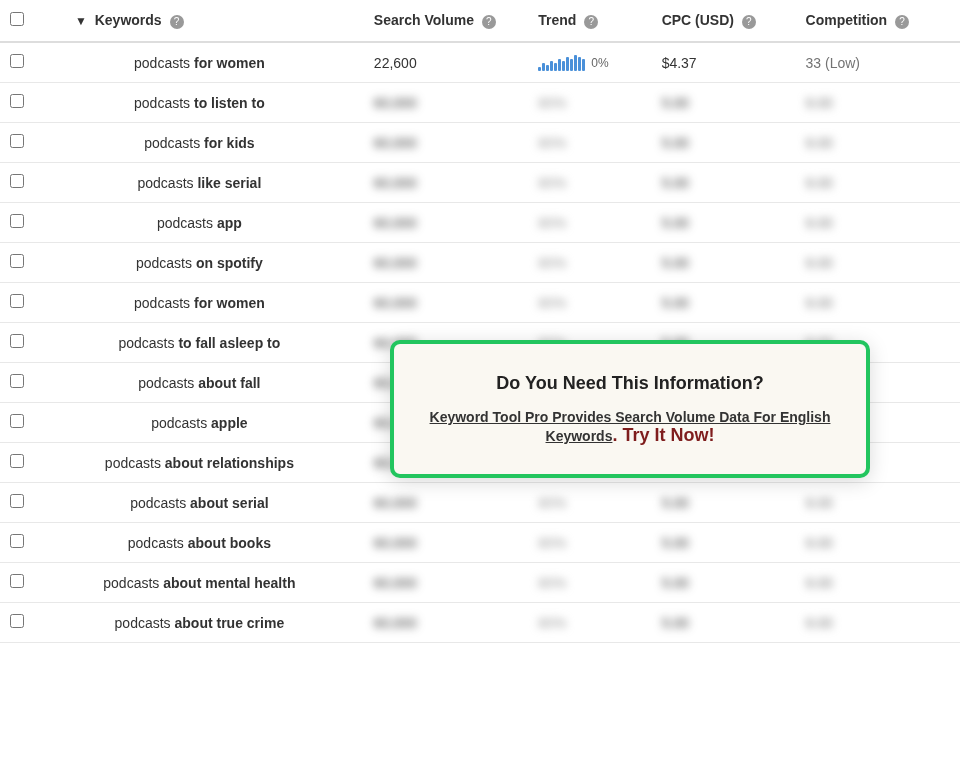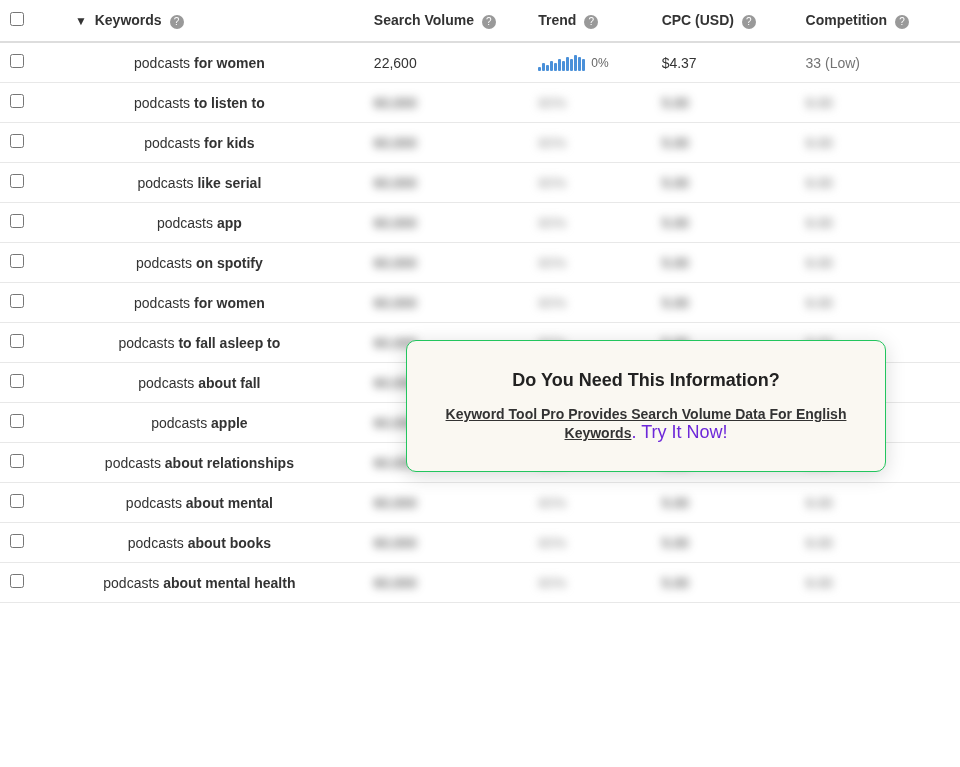--- a/index.html
+++ b/index.html
@@ -113,24 +113,24 @@
     }
 
     .volume-value { color: #333; }
     .cpc-value { color: #333; }
     .competition-value { color: #737373; }
 
     
     .popup-overlay {
       position: absolute;
       top: 340px;
-      left: 406px;
+      left: 390px;
       width: 480px;
       background: #faf8f2;
-      border: 1px solid #22c55e;
+      border: 4px solid #22c55e;
       border-radius: 10px;
       padding: 28px 32px;
       text-align: center;
       box-shadow: 0 4px 20px rgba(0,0,0,0.15);
       z-index: 10;
     }
 
     .popup-title {
       font-size: 18px;
       font-weight: bold;
@@ -142,22 +142,22 @@
     .popup-link {
       font-size: 14px;
       font-weight: bold;
       color: #333;
       text-decoration: underline;
       cursor: pointer;
     }
 
     .popup-suffix {
       font-size: 18px;
-      font-weight: normal;
-      color: #6d28d9;
+      font-weight: bold;
+      color: #7f1d1d;
     }
 
     .sort-arrow {
       display: inline-block;
       margin-right: 4px;
       font-size: 12px;
     }
 
     input[type="checkbox"] {
       width: 14px;
@@ -300,37 +300,45 @@
         <tr>
           <td class="row-checkbox"><input type="checkbox" style=""></td>
           <td class="keyword-cell"><span class="keyword-text">podcasts <span class="bold-part">about relationships</span></span></td>
           <td><span class="volume-value blurred">60,000</span></td>
           <td><span class="blurred">80%</span></td>
           <td><span class="cpc-value blurred">5.00</span></td>
           <td><span class="competition-value blurred">9.00</span></td>
         </tr>
         <tr>
           <td class="row-checkbox"><input type="checkbox" style=""></td>
-          <td class="keyword-cell"><span class="keyword-text">podcasts <span class="bold-part">about mental</span></span></td>
+          <td class="keyword-cell"><span class="keyword-text">podcasts <span class="bold-part">about serial</span></span></td>
           <td><span class="volume-value blurred">60,000</span></td>
           <td><span class="blurred">80%</span></td>
           <td><span class="cpc-value blurred">5.00</span></td>
           <td><span class="competition-value blurred">9.00</span></td>
         </tr>
         <tr>
           <td class="row-checkbox"><input type="checkbox" style=""></td>
           <td class="keyword-cell"><span class="keyword-text">podcasts <span class="bold-part">about books</span></span></td>
           <td><span class="volume-value blurred">60,000</span></td>
           <td><span class="blurred">80%</span></td>
           <td><span class="cpc-value blurred">5.00</span></td>
           <td><span class="competition-value blurred">9.00</span></td>
         </tr>
         <tr>
           <td class="row-checkbox"><input type="checkbox" style=""></td>
           <td class="keyword-cell"><span class="keyword-text">podcasts <span class="bold-part">about mental health</span></span></td>
+          <td><span class="volume-value blurred">60,000</span></td>
+          <td><span class="blurred">80%</span></td>
+          <td><span class="cpc-value blurred">5.00</span></td>
+          <td><span class="competition-value blurred">9.00</span></td>
+        </tr>
+        <tr>
+          <td class="row-checkbox"><input type="checkbox" style=""></td>
+          <td class="keyword-cell"><span class="keyword-text">podcasts <span class="bold-part">about true crime</span></span></td>
           <td><span class="volume-value blurred">60,000</span></td>
           <td><span class="blurred">80%</span></td>
           <td><span class="cpc-value blurred">5.00</span></td>
           <td><span class="competition-value blurred">9.00</span></td>
         </tr>
       </tbody>
   </table>
 
   <div class="popup-overlay">
     <div class="popup-title">Do You Need This Information?</div>

